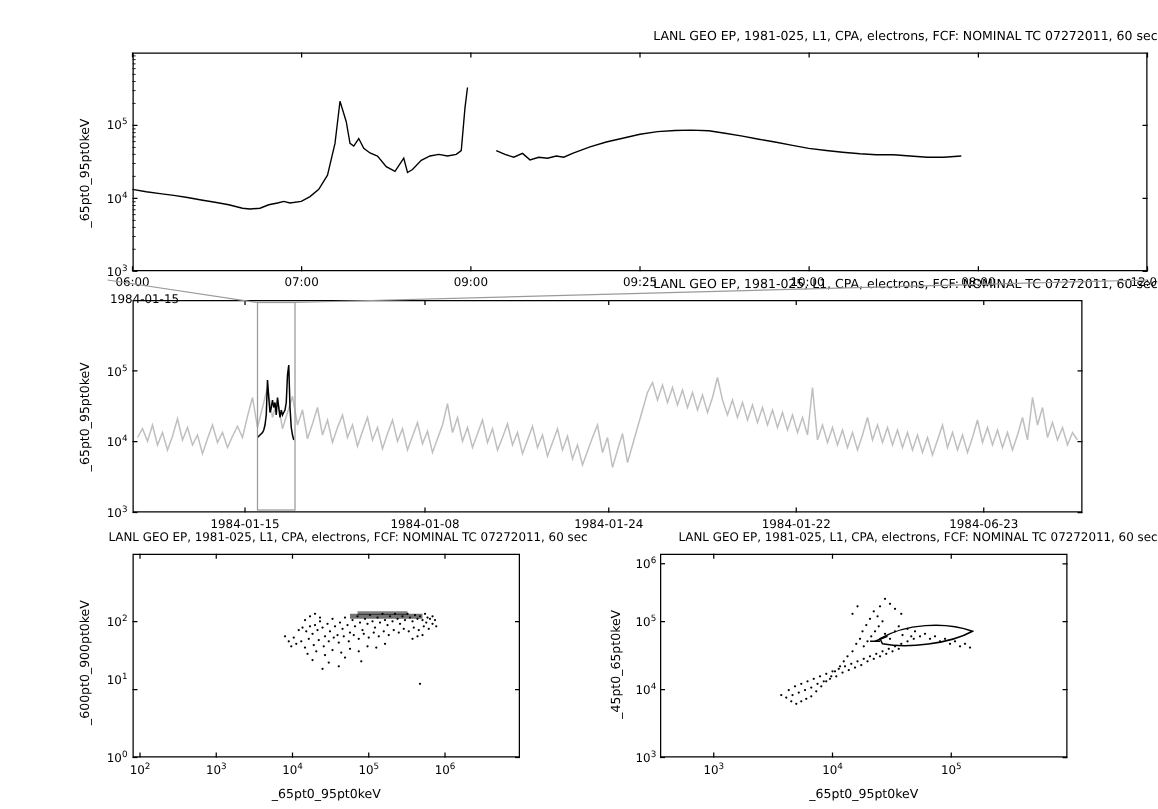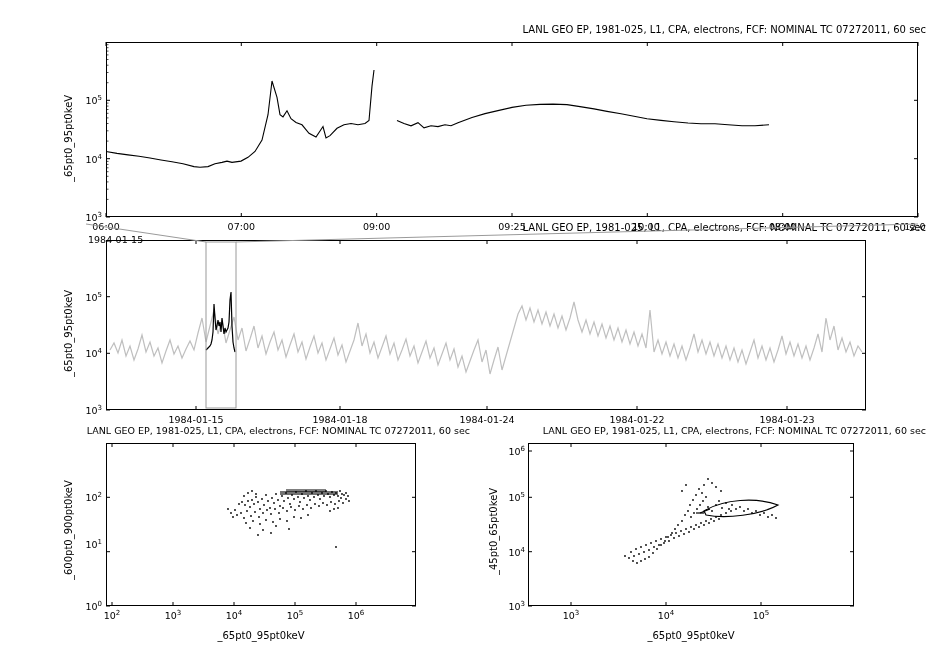--- a/index.html
+++ b/index.html
@@ -176,24 +176,24 @@
 
     <div class="axes" style="left:106px; top:18px; width:760px; height:170px;"></div>
 
     <div class="axis-label-y" style="left:63px; top:155px;">_65pt0_95pt0keV</div>
 
     <div class="tick-label-y" style="left:72px; top:188px; width:30px;">10<span class="exp">3</span></div>
     <div class="tick-label-y" style="left:72px; top:131.3px; width:30px;">10<span class="exp">4</span></div>
     <div class="tick-label-y" style="left:72px; top:74.7px; width:30px;">10<span class="exp">5</span></div>
 
     <div class="tick-label-x" style="left:196px; top:192px;">1984-01-15</div>
-    <div class="tick-label-x" style="left:340px; top:192px;">1984-01-18</div>
+    <div class="tick-label-x" style="left:340px; top:192px;">1984-01-08</div>
     <div class="tick-label-x" style="left:487px; top:192px;">1984-01-24</div>
     <div class="tick-label-x" style="left:637px; top:192px;">1984-01-22</div>
-    <div class="tick-label-x" style="left:787px; top:192px;">1984-01-23</div>
+    <div class="tick-label-x" style="left:787px; top:192px;">1984-06-23</div>
 
     <svg class="plot" width="926" height="200">
       <g stroke="#000" stroke-width="1">
         <line x1="196" y1="188" x2="196" y2="184"></line>
         <line x1="340" y1="188" x2="340" y2="184"></line>
         <line x1="487" y1="188" x2="487" y2="184"></line>
         <line x1="637" y1="188" x2="637" y2="184"></line>
         <line x1="787" y1="188" x2="787" y2="184"></line>
         <line x1="196" y1="18" x2="196" y2="22"></line>
         <line x1="340" y1="18" x2="340" y2="22"></line>

